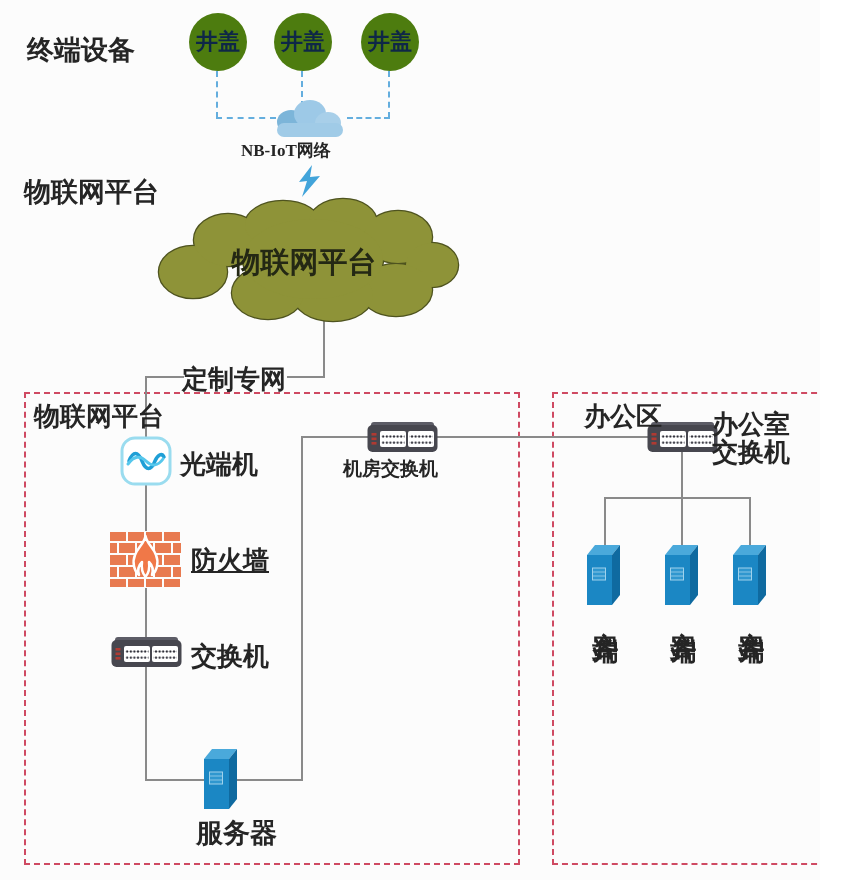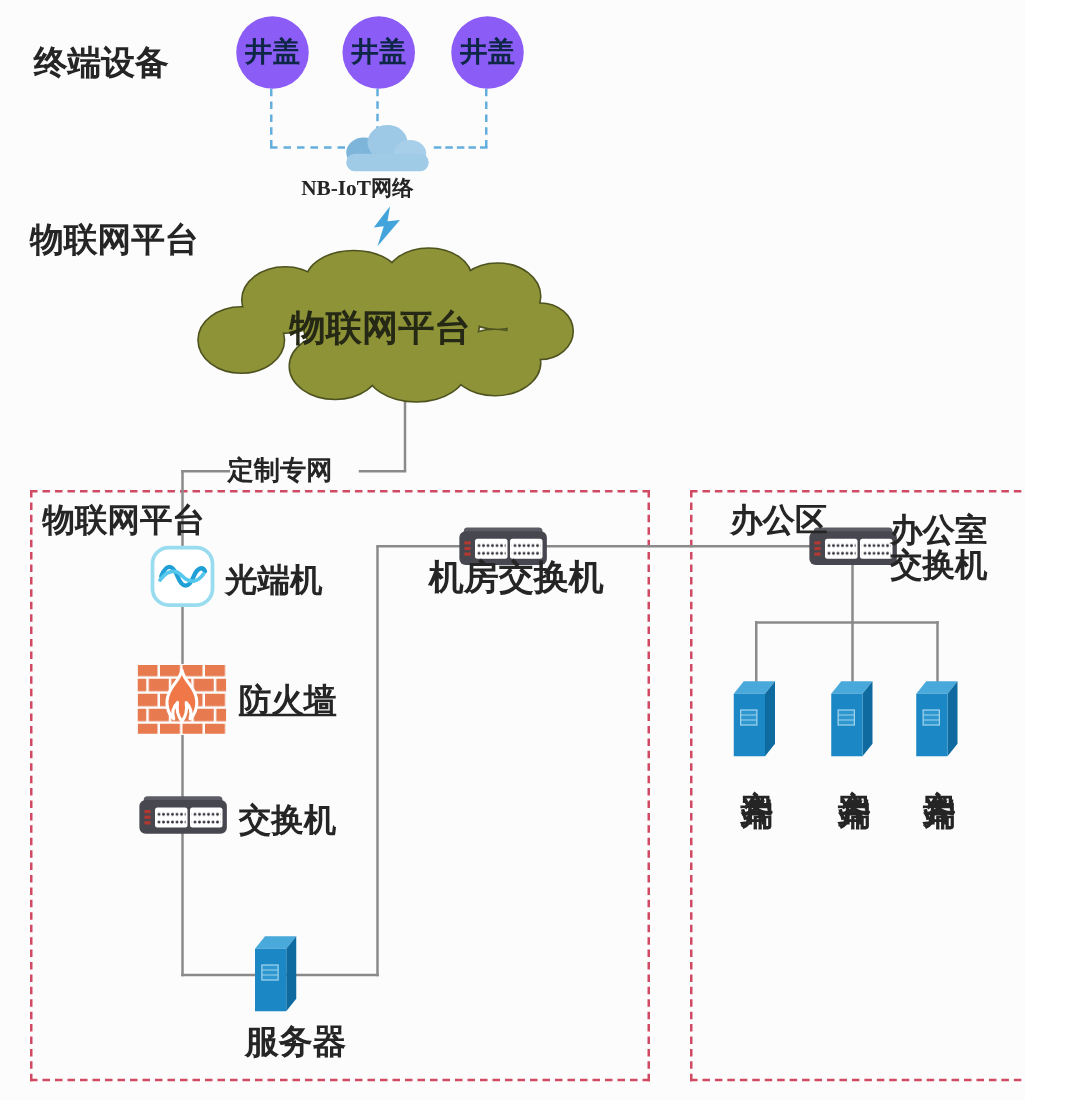--- a/index.html
+++ b/index.html
@@ -4,21 +4,21 @@
 <style>
   html,body{margin:0;padding:0;}
   body{font-family:"Liberation Serif","DejaVu Serif",serif;}
   .stage{position:relative;width:820px;height:880px;background:#fcfcfc;overflow:hidden;}
   .lbl{position:absolute;font-weight:bold;color:#252525;white-space:nowrap;z-index:5;}
   .line{position:absolute;background:#8a8a8a;z-index:1;}
   .dash-blue-v{position:absolute;border-left:2px dashed #64aede;z-index:1;}
   .dash-blue-h{position:absolute;border-top:2px dashed #64aede;z-index:1;}
   .zone{position:absolute;border:2px dashed #cf4a62;z-index:0;background:transparent;}
   .icon{position:absolute;z-index:3;}
-  .circle-node{position:absolute;width:58px;height:58px;border-radius:50%;background:#8b5cf6;
+  .circle-node{position:absolute;width:58px;height:58px;border-radius:50%;background:#4d7c0f;
     display:flex;align-items:center;justify-content:center;z-index:3;}
   .circle-node span{font-weight:bold;font-size:22px;color:#0e2747;}
   .vtext{position:absolute;writing-mode:vertical-rl;text-orientation:upright;
     font-weight:bold;color:#252525;white-space:normal;z-index:5;letter-spacing:3px;}
   .cloud-caption{position:absolute;text-align:center;z-index:5;font-weight:bold;color:#242814;}
   .defs{position:absolute;width:0;height:0;overflow:hidden;}
 </style>
 </head>
 <body>
 
@@ -125,21 +125,21 @@
       <ellipse cx="185" cy="101" rx="40" ry="26"></ellipse>
       <ellipse cx="120" cy="99" rx="36" ry="26"></ellipse>
       <ellipse cx="165" cy="65" rx="70" ry="40"></ellipse>
     </g>
   </svg>
   <div class="cloud-caption" style="left:148px;top:243px;width:312px;font-size:29px;">物联网平台</div>
 
   <div class="line" style="left:323px;top:316px;width:2px;height:61px;"></div>
   <div class="line" style="left:145px;top:376px;width:39px;height:2px;"></div>
   <div class="line" style="left:287px;top:376px;width:38px;height:2px;"></div>
-  <div class="lbl" style="left:182px;top:362px;font-size:21px;">定制专网</div>
+  <div class="lbl" style="left:182px;top:362px;font-size:26px;">定制专网</div>
 
   <div class="line" style="left:145px;top:376px;width:2px;height:405px;"></div>
   <div class="line" style="left:145px;top:779px;width:158px;height:2px;"></div>
   <div class="line" style="left:301px;top:437px;width:2px;height:344px;"></div>
   <div class="line" style="left:301px;top:436px;width:347px;height:2px;"></div>
   <div class="line" style="left:681px;top:452px;width:2px;height:47px;"></div>
   <div class="line" style="left:604px;top:497px;width:147px;height:2px;"></div>
   <div class="line" style="left:604px;top:497px;width:2px;height:52px;"></div>
   <div class="line" style="left:681px;top:497px;width:2px;height:52px;"></div>
   <div class="line" style="left:749px;top:497px;width:2px;height:52px;"></div>
@@ -163,21 +163,21 @@
   <div class="lbl" style="left:191px;top:639px;font-size:26px;">交换机</div>
 
   <svg class="icon" style="left:202px;top:748px;" width="38" height="66">
       <use href="#sym-tower"></use>
     </svg>
   <div class="lbl" style="left:180px;top:815px;font-size:27px;margin-left:16px;">服务器</div>
 
   <svg class="icon" style="left:367px;top:421px;" width="71" height="33">
       <use href="#sym-switch"></use>
     </svg>
-  <div class="lbl" style="left:343px;top:443px;font-size:28px;">机房交换机</div>
+  <div class="lbl" style="left:343px;top:456px;font-size:19px;">机房交换机</div>
 
   <div class="zone" style="left:552px;top:392px;width:281px;height:469px;"></div>
   <div class="lbl" style="left:584px;top:399px;font-size:26px;">办公区</div>
 
   <svg class="icon" style="left:647px;top:421px;" width="71" height="33">
       <use href="#sym-switch"></use>
     </svg>
   <div class="lbl" style="left:712px;top:411px;font-size:26px;line-height:1.08;">
     <div>办公室</div>
     <div>交换机</div>

